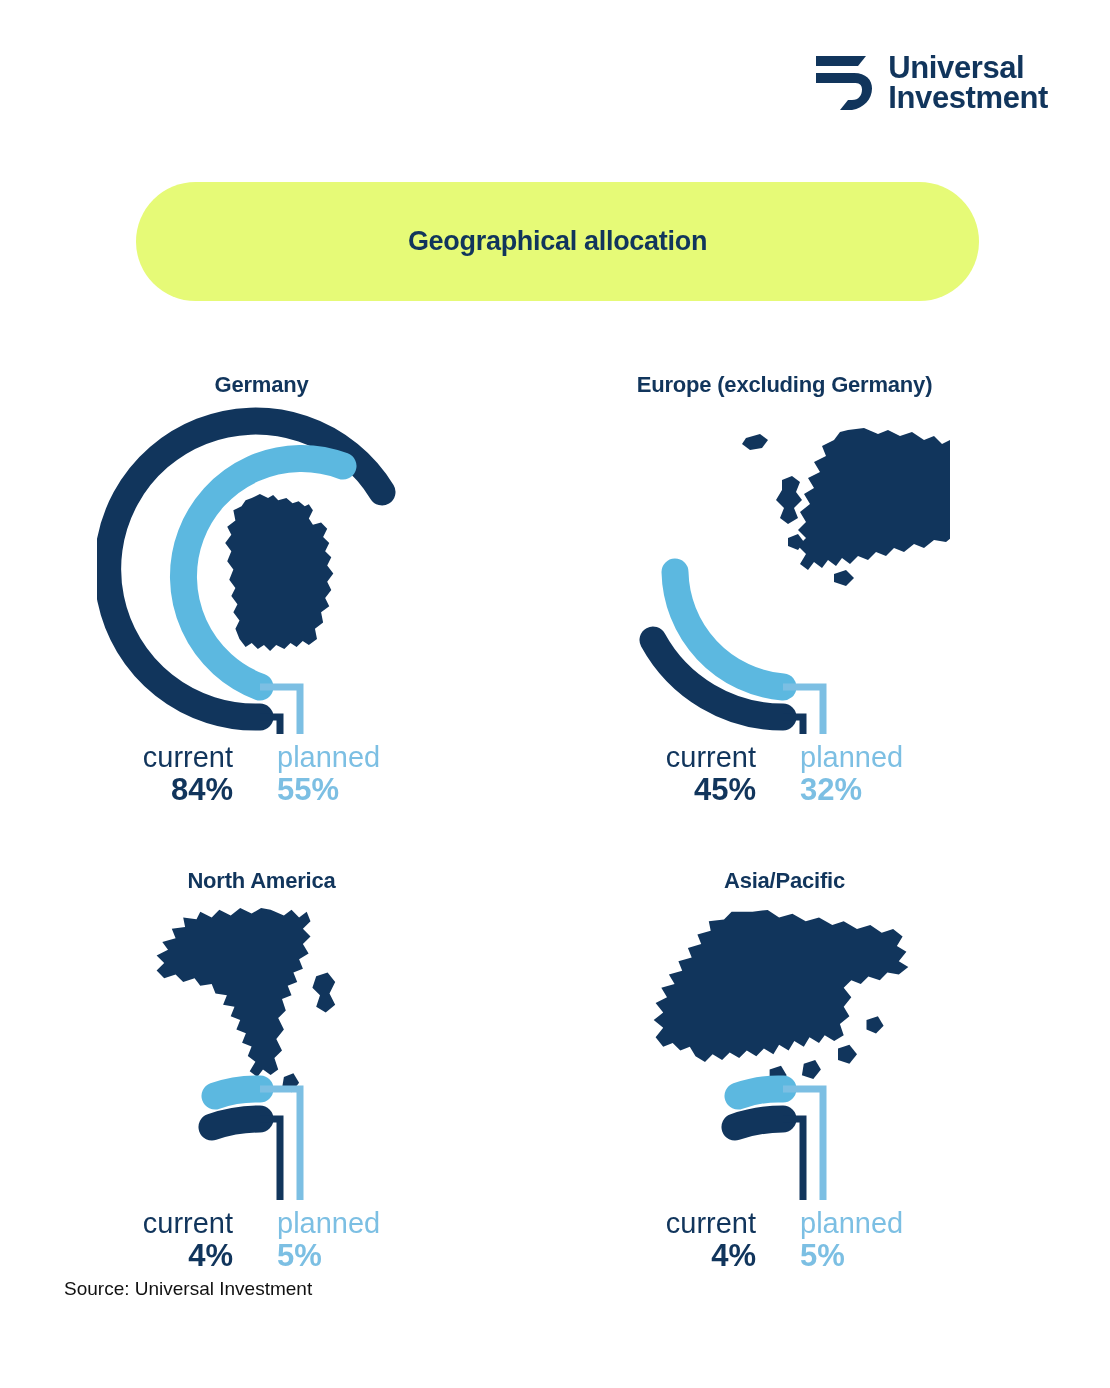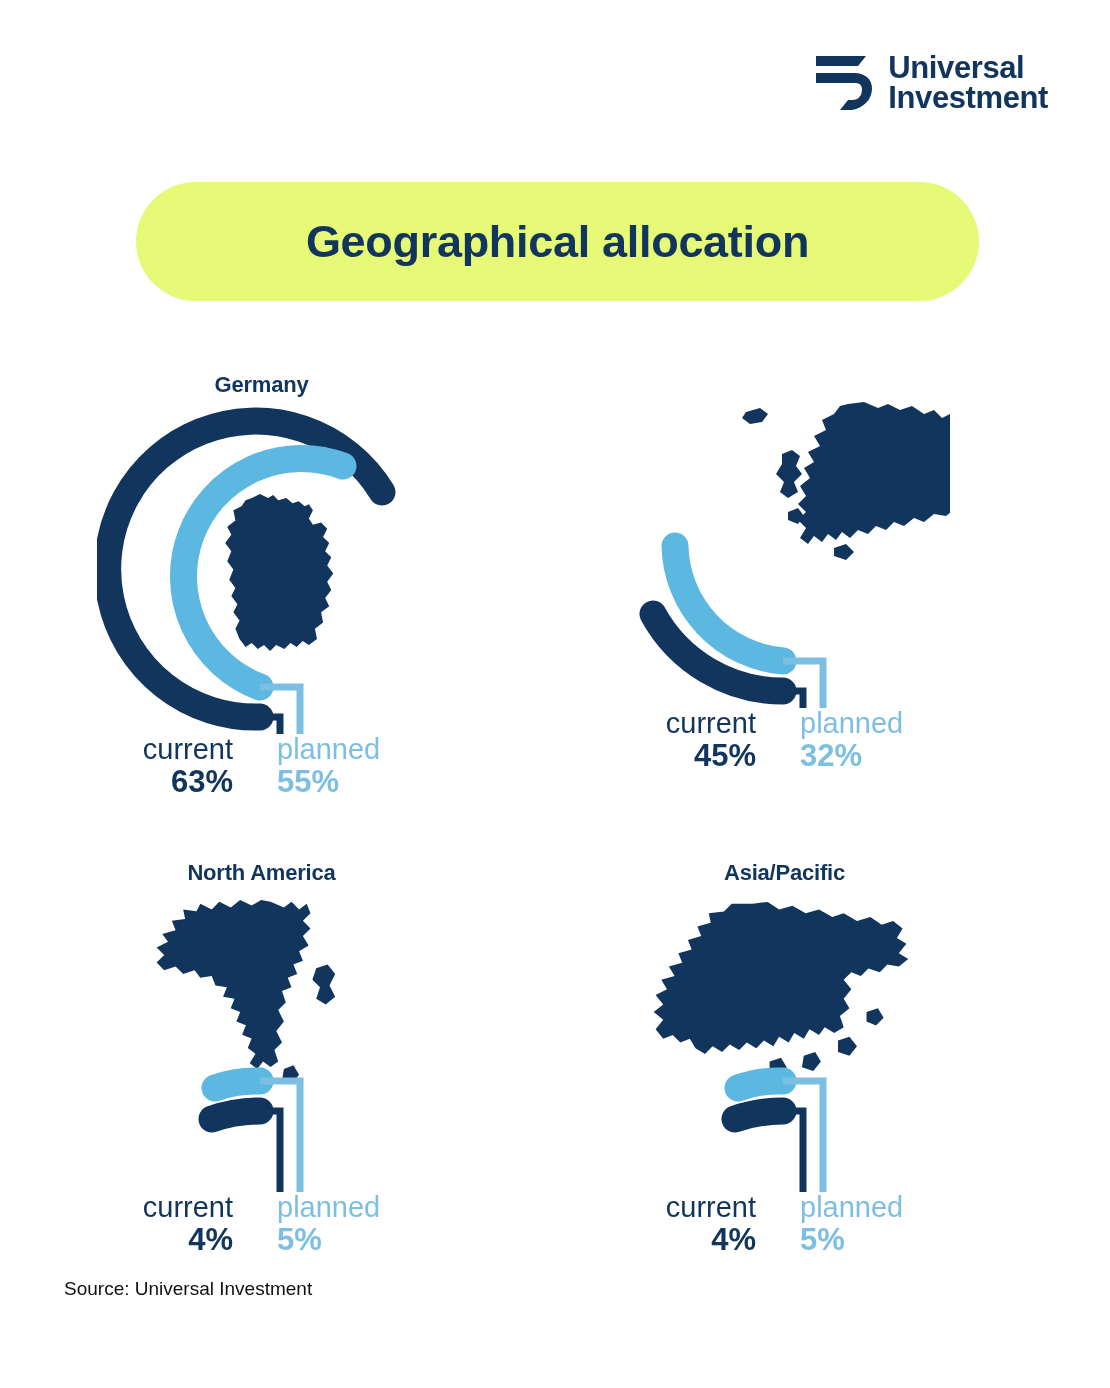--- a/index.html
+++ b/index.html
@@ -45,21 +45,21 @@
     top: 182px;
     width: 843px;
     height: 119px;
     background: #e6fa77;
     border-radius: 60px;
     display: flex;
     align-items: center;
     justify-content: center;
   }
   #title-banner .title-text {
-    font-size: 45px;
+    font-size: 27px;
     font-weight: bold;
     color: #11355c;
     letter-spacing: -0.3px;
   }
 
   
   #panels {
     position: absolute;
     left: 0;
     top: 372px;
@@ -93,20 +93,21 @@
   .panel-figure.small-figure { height: 300px; }
   .panel-figure svg { display: block; }
 
   
   .panel-legend {
     display: flex;
     align-items: flex-start;
     justify-content: flex-start;
     position: relative;
     z-index: 2;
+    margin-top: 8px;
   }
   .legend-side {
     display: flex;
     flex-direction: column;
   }
   .legend-side.current { align-items: flex-end; padding-right: 22px; }
   .legend-side.planned { align-items: flex-start; padding-left: 22px; }
   .legend-word {
     font-size: 29px;
     line-height: 1.06;
@@ -175,30 +176,31 @@
                      L74 148 L68 154 L60 150 L54 156 L48 150 L42 154 L36 148
                      L30 152 L24 144 L20 134 L24 126 L18 118 L22 110 L16 102
                      L20 94 L14 86 L18 76 L12 68 L16 58 L10 50 L16 42 L12 34
                      L20 28 L18 18 L26 14 L30 8 Z"></path>
           </g>
         </svg>
       </div>
       <div class="panel-legend">
         <div class="legend-side current">
           <div class="legend-word">current</div>
-          <div class="legend-value">63%</div>
+          <div class="legend-value">84%</div>
         </div>
         <div class="legend-side planned">
           <div class="legend-word">planned</div>
           <div class="legend-value">55%</div>
         </div>
       </div>
     </div>
 
     <div class="panel">
+      <div class="panel-title">Europe (excluding Germany)</div>
       <div class="panel-figure">
         <svg width="330" height="330" viewBox="0 0 330 330">
 
           <path d="M 163 313 A 148 148 0 0 1 33 236" fill="none" stroke="#11355c" stroke-width="27" stroke-linecap="round"></path>
 
           <path d="M 163 283 A 118 118 0 0 1 55 168" fill="none" stroke="#5cb8e0" stroke-width="27" stroke-linecap="round"></path>
           <path d="M 163 283 H 203 V 430" fill="none" stroke="#7cbfe3" stroke-width="7"></path>
           <path d="M 163 313 H 183 V 430" fill="none" stroke="#11355c" stroke-width="7"></path>
 
           <g fill="#11355c" transform="translate(108,22) scale(1.0)">

